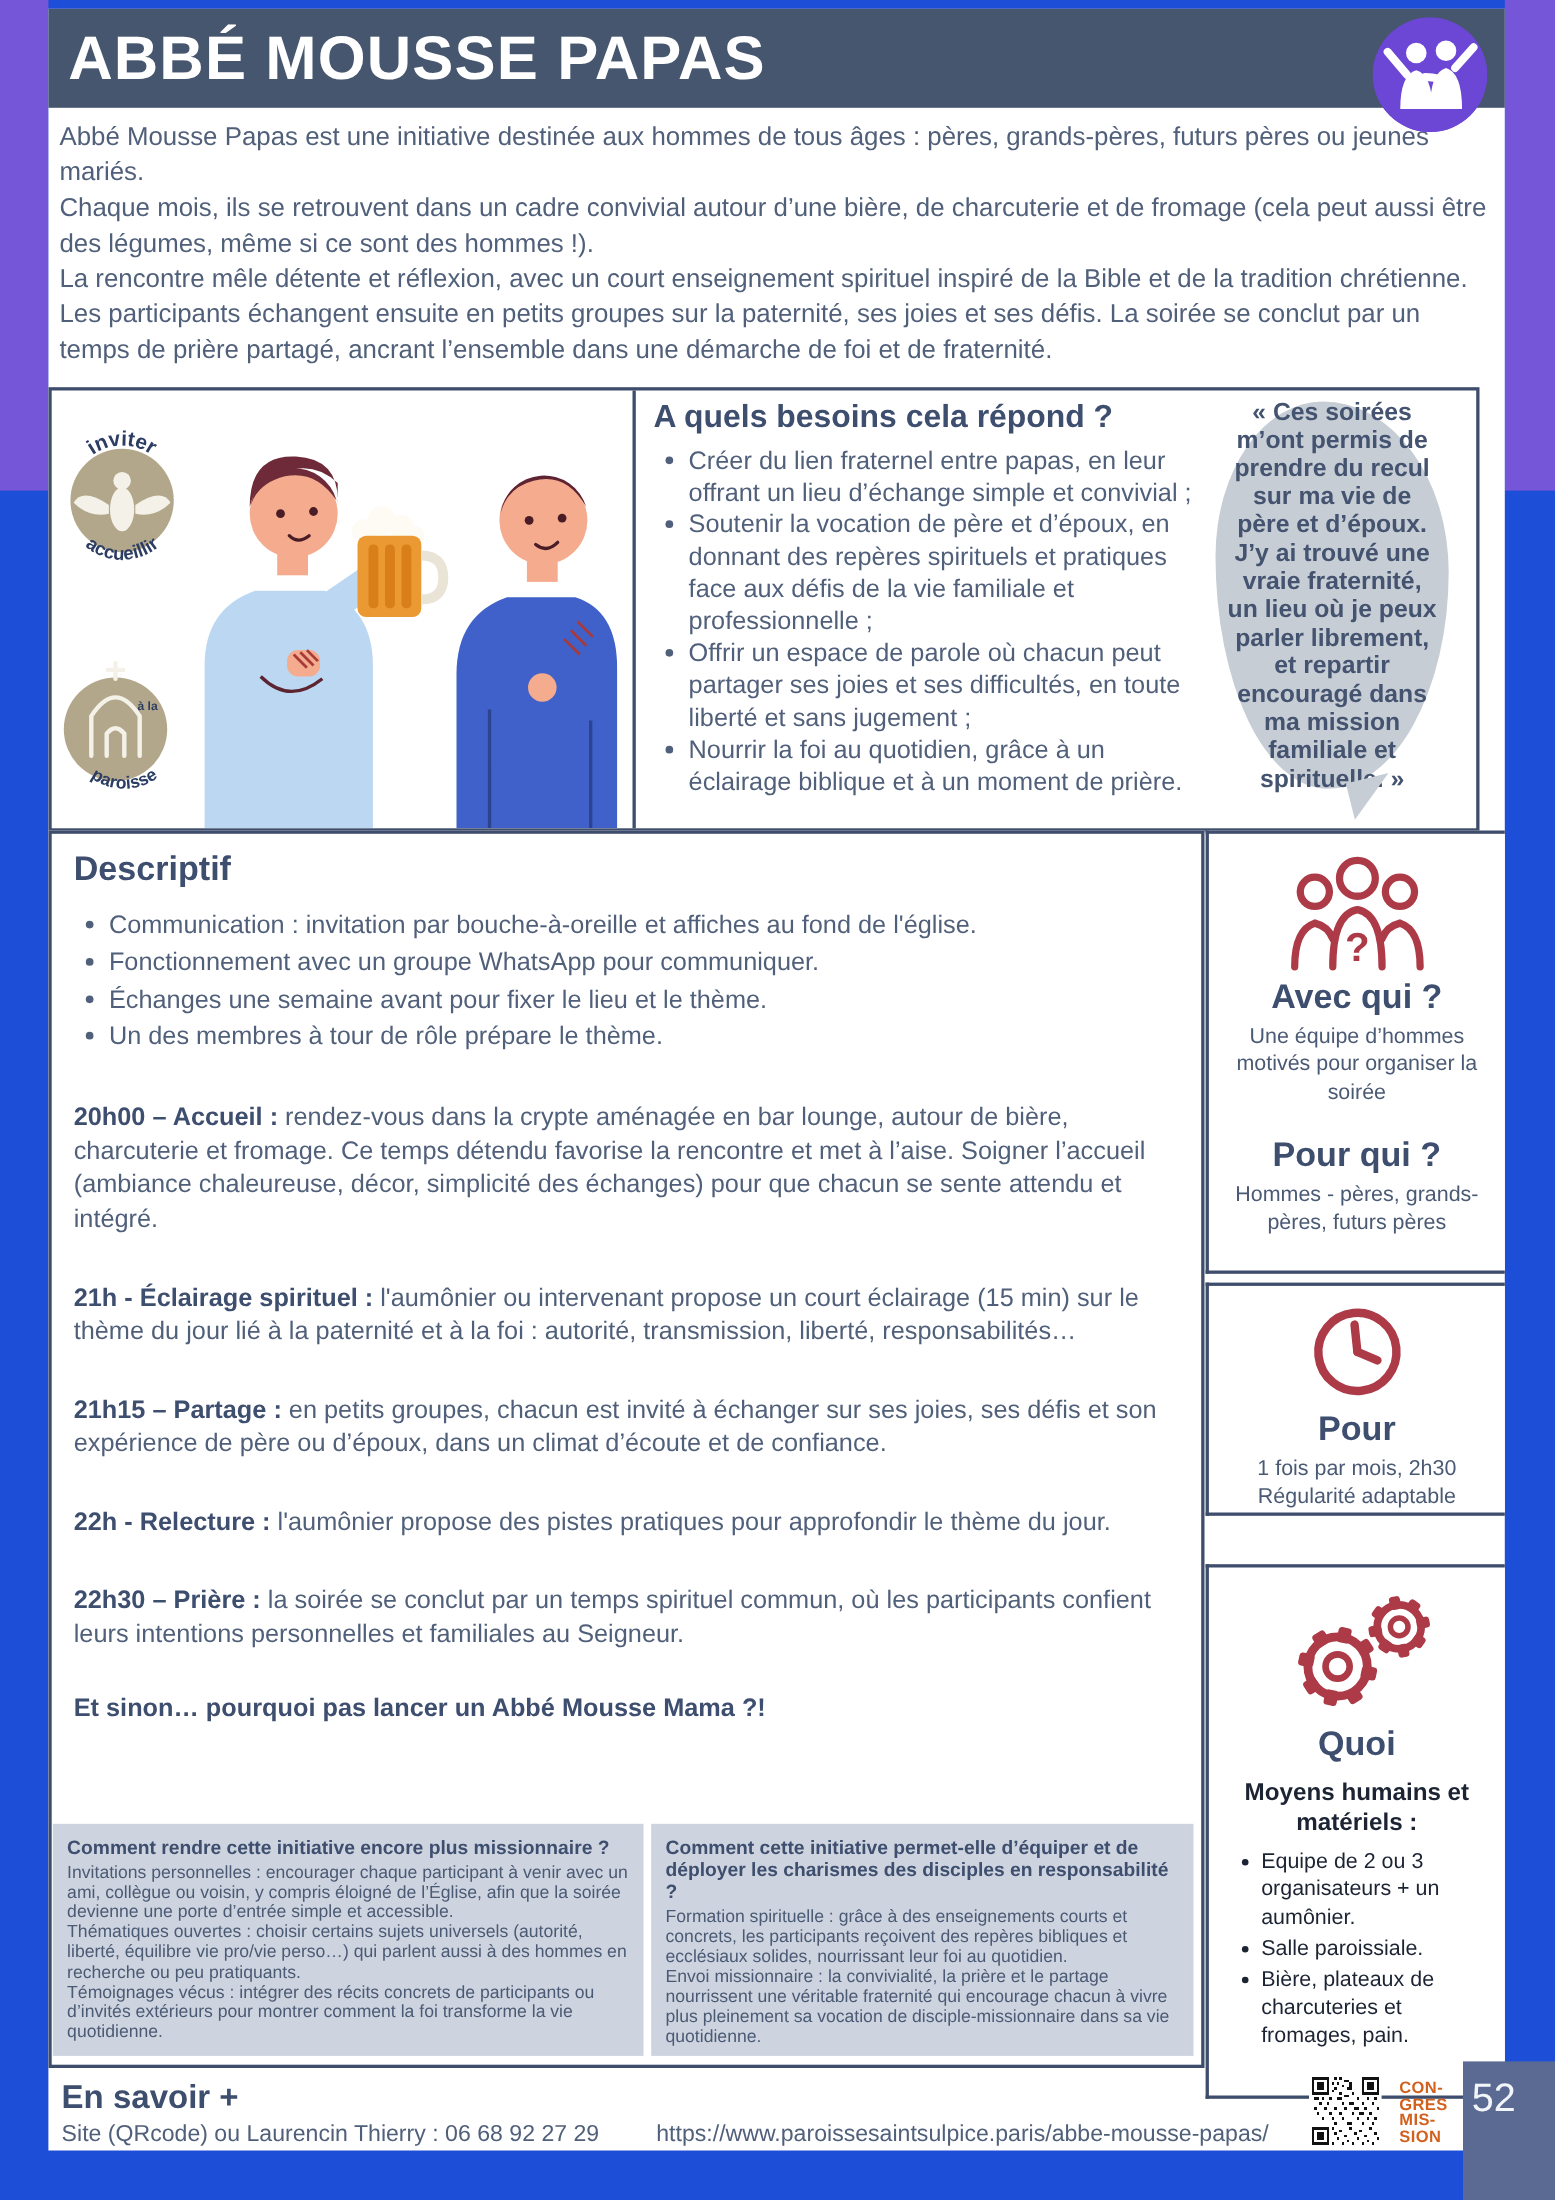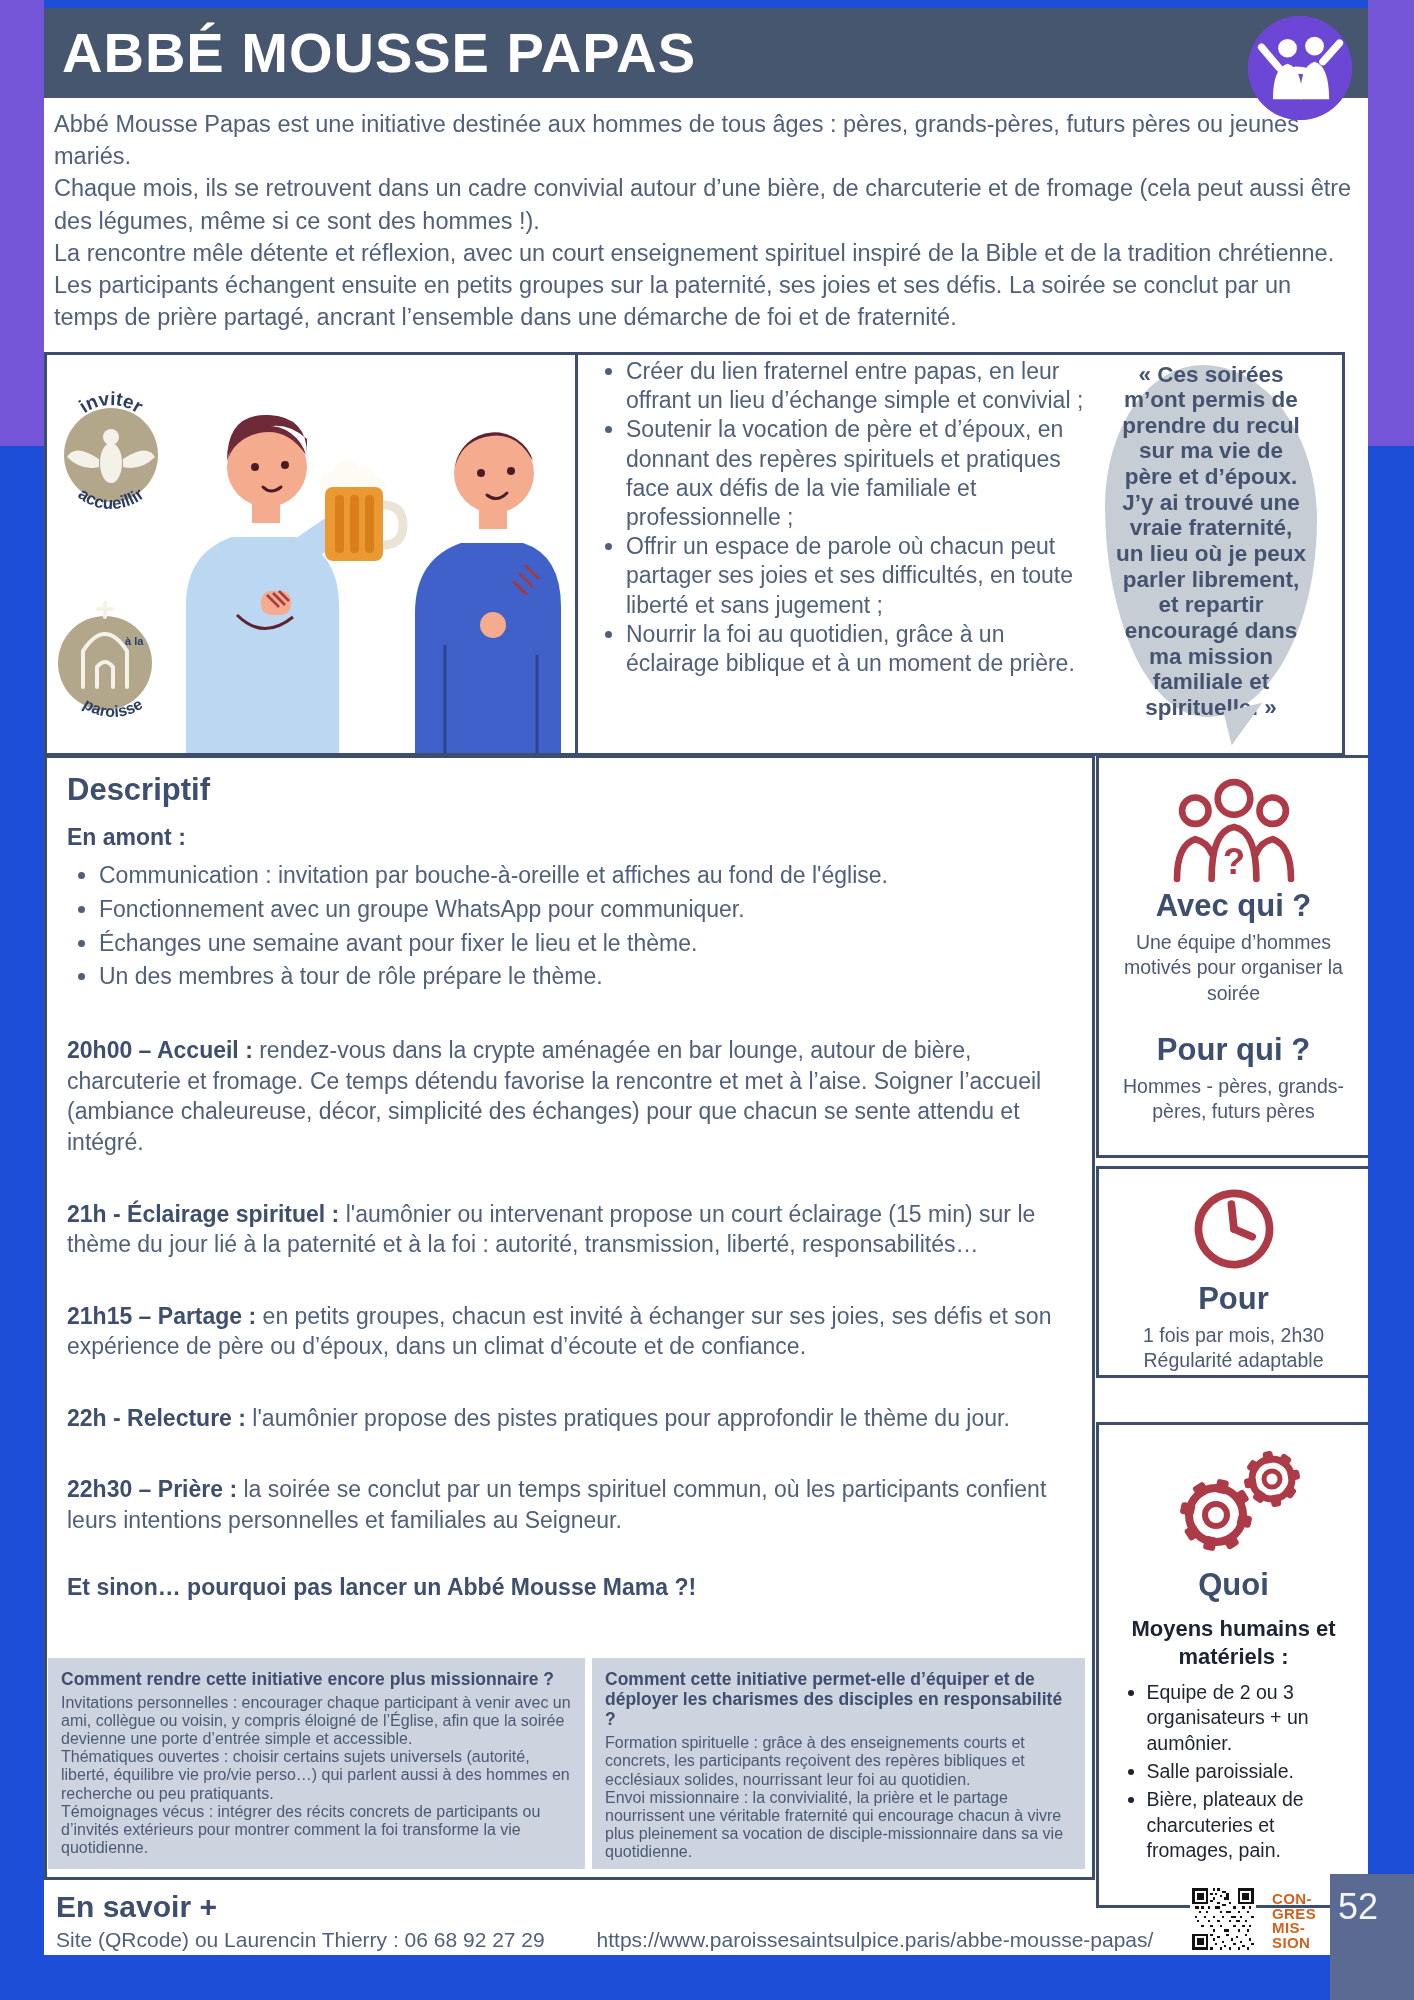--- a/index.html
+++ b/index.html
@@ -194,38 +194,38 @@
               <path d="M478,210 L492,224"></path>
                 <path d="M472,218 L486,232"></path>
                 <path d="M466,226 L480,240"></path>
             </g>
             <path d="M398,290 L398,398 M490,300 L490,398" stroke="#2c4390" stroke-width="3"></path>
           </g>
         </svg>
       </div>
 
       <div class="besoins">
+        <h2>A quels besoins cela répond ?</h2>
         <ul>
           <li>Créer du lien fraternel entre papas, en leur offrant un lieu d’échange simple et convivial ;</li>
           <li>Soutenir la vocation de père et d’époux, en donnant des repères spirituels et pratiques face aux défis de la vie familiale et professionnelle ;</li>
           <li>Offrir un espace de parole où chacun peut partager ses joies et ses difficultés, en toute liberté et sans jugement ;</li>
           <li>Nourrir la foi au quotidien, grâce à un éclairage biblique et à un moment de prière.</li>
         </ul>
       </div>
 
       <div class="bubble">
         <div class="bubble-text">« Ces soirées m’ont permis de prendre du recul sur ma vie de père et d’époux. J’y ai trouvé une vraie fraternité, un lieu où je peux parler librement, et repartir encouragé dans ma mission familiale et spirituelle. »</div>
       </div>
       <div class="bubble-tail"></div>
     </div>
 
     <div class="main-box">
       <div class="descriptif">
         <h2>Descriptif</h2>
-        <div class="amont-label">En amont :</div>
         <ul class="amont">
           <li>Communication : invitation par bouche-à-oreille et affiches au fond de l'église.</li>
           <li>Fonctionnement avec un groupe WhatsApp pour communiquer.</li>
           <li>Échanges une semaine avant pour fixer le lieu et le thème.</li>
           <li>Un des membres à tour de rôle prépare le thème.</li>
         </ul>
 
         <p class="sched"><b>20h00 – Accueil :</b> <span>rendez-vous dans la crypte aménagée en bar lounge, autour de bière, charcuterie et fromage. Ce temps détendu favorise la rencontre et met à l’aise. Soigner l’accueil (ambiance chaleureuse, décor, simplicité des échanges) pour que chacun se sente attendu et intégré.</span></p>
         <p class="sched"><b>21h - Éclairage spirituel :</b> <span>l'aumônier ou intervenant propose un court éclairage (15 min) sur le thème du jour lié à la paternité et à la foi : autorité, transmission, liberté, responsabilités…</span></p>
         <p class="sched"><b>21h15 – Partage :</b> <span>en petits groupes, chacun est invité à échanger sur ses joies, ses défis et son expérience de père ou d’époux, dans un climat d’écoute et de confiance.</span></p>

